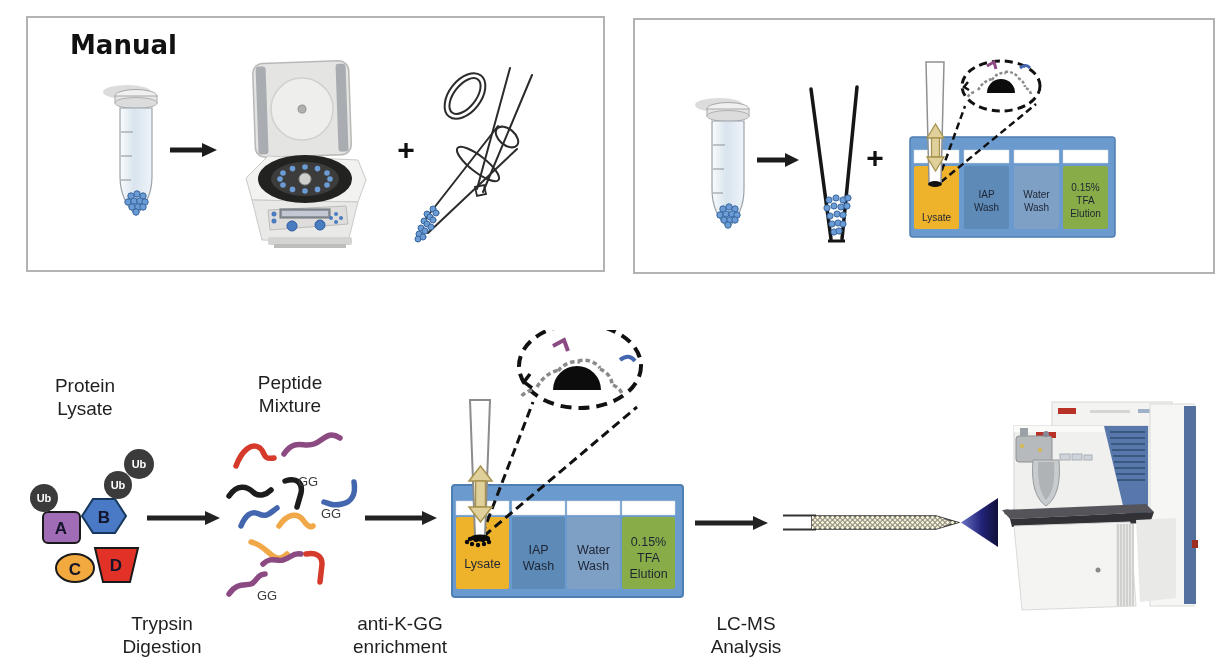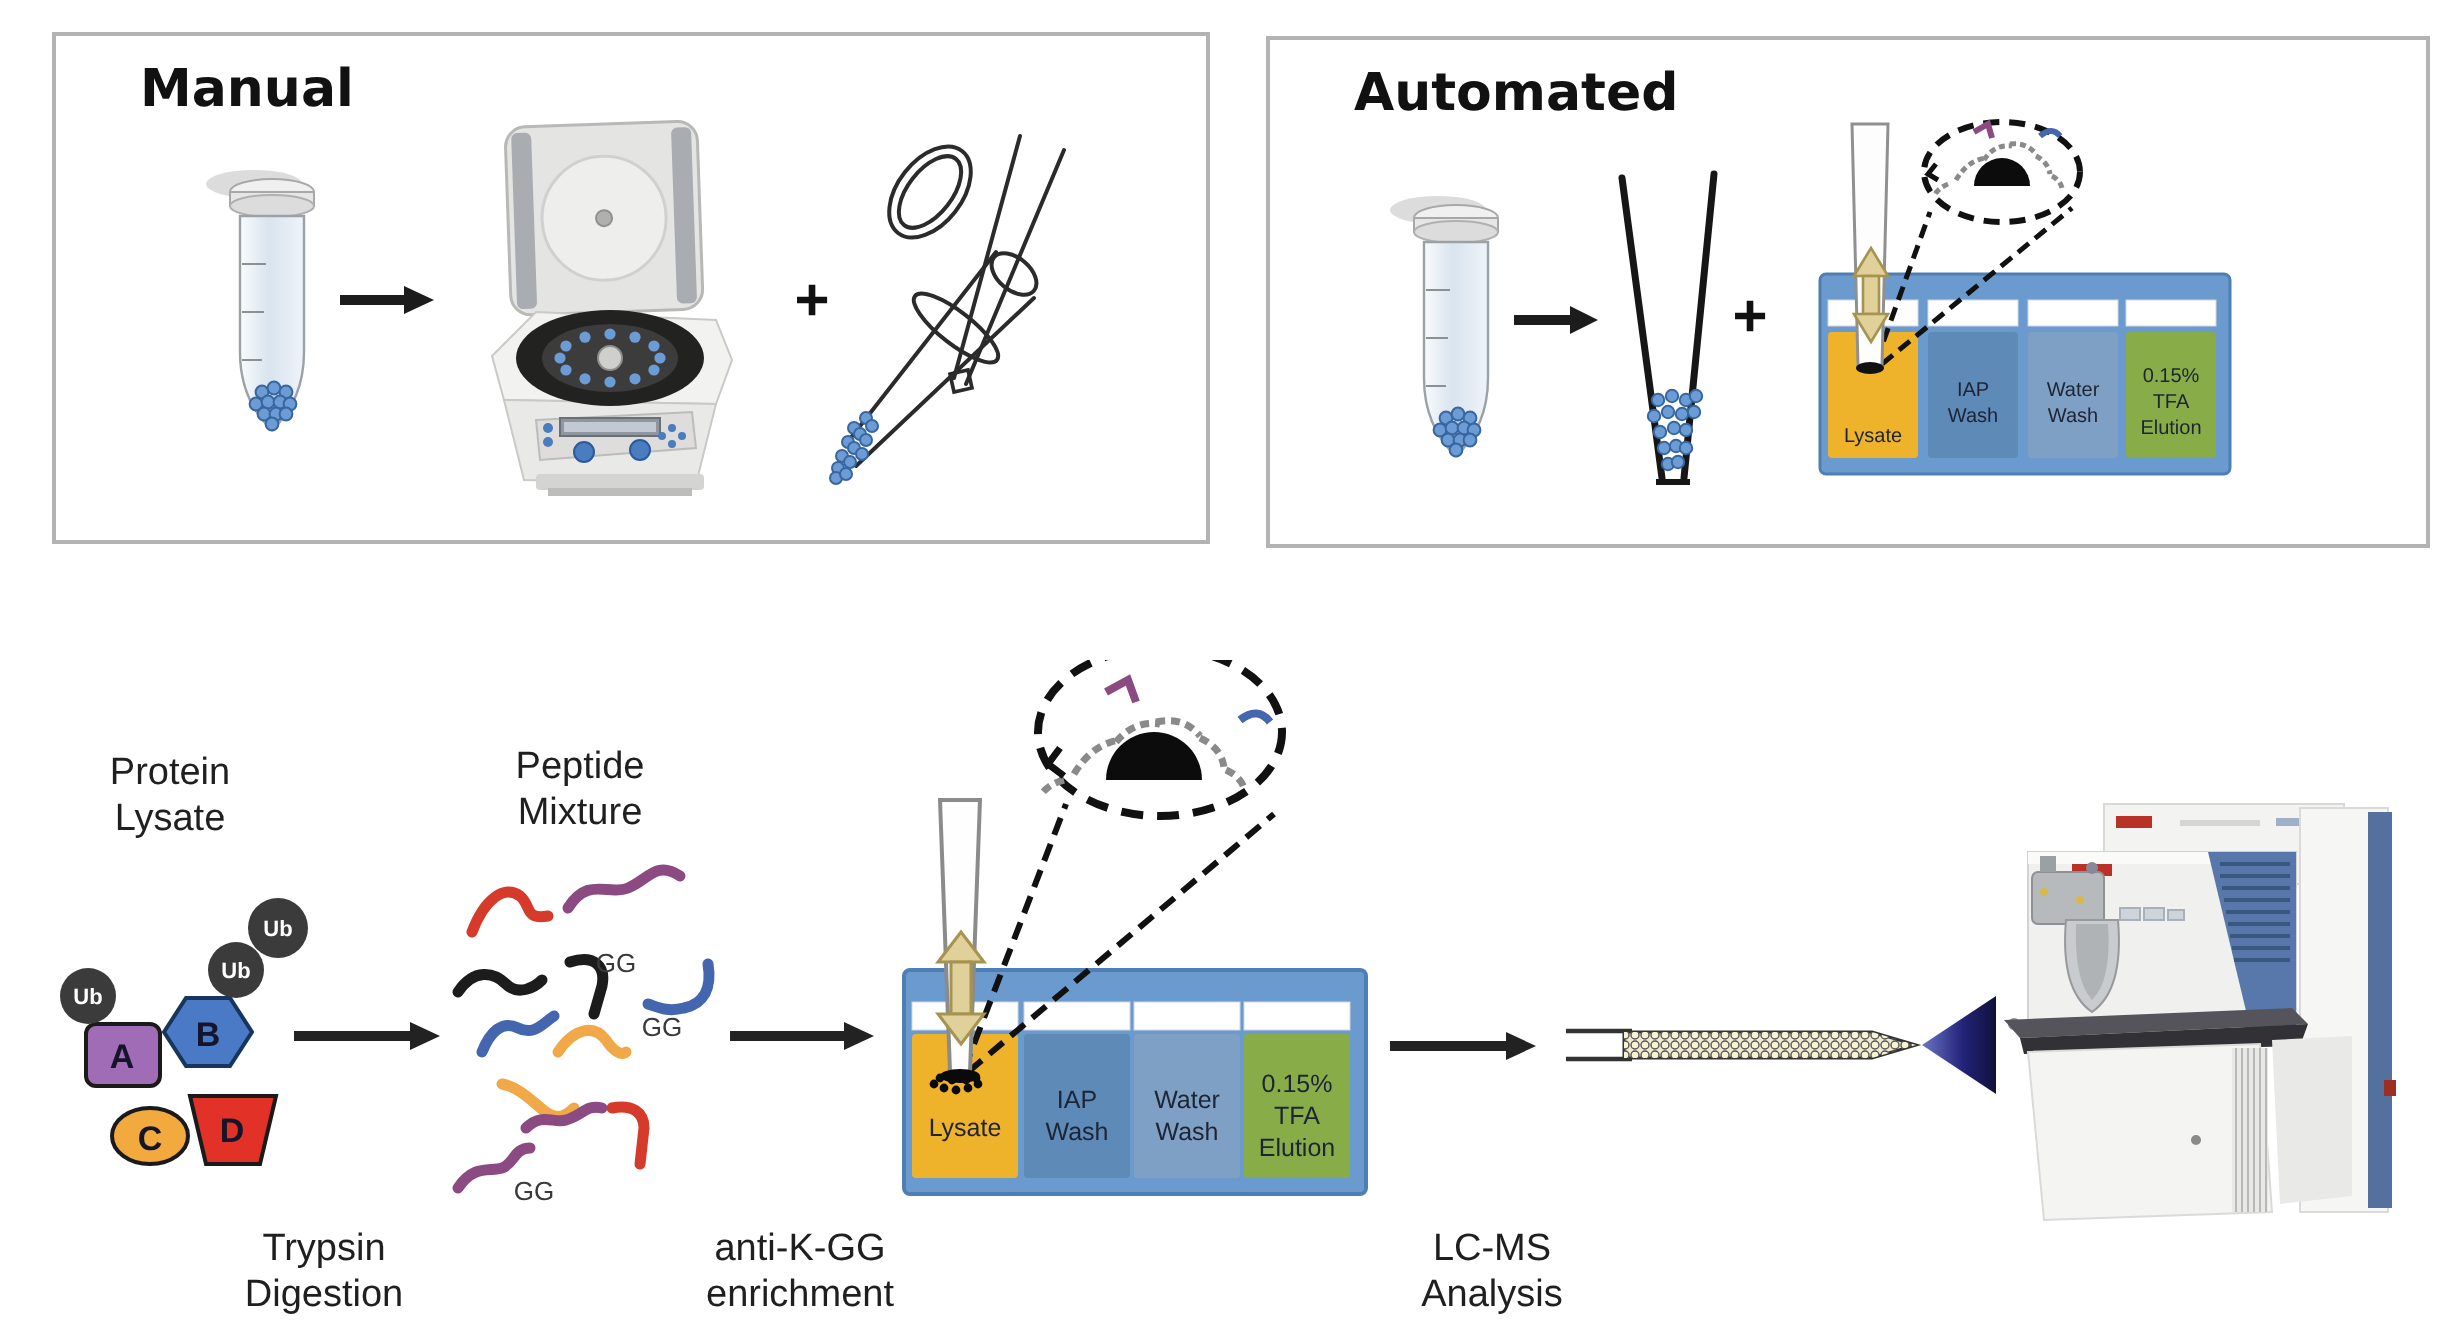--- a/index.html
+++ b/index.html
@@ -130,21 +130,20 @@
           <circle cx="397" cy="213" r="3"></circle>
             <circle cx="403" cy="209" r="3"></circle>
             <circle cx="390" cy="221" r="3"></circle>
             <circle cx="395" cy="219" r="3"></circle>
         </g>
       </g>
     </svg>
   </div>
 
   <div class="panel" style="left:633px;top:18px;width:578px;height:252px;">
-    <div class="panel-title">Automated</div>
     <svg width="578" height="252" viewBox="0 0 578 252">
 
       <g transform="translate(62,77)">
         <ellipse cx="22" cy="8" rx="24" ry="7" fill="#c9c9c9" opacity="0.65"></ellipse>
         <ellipse cx="31" cy="12" rx="21" ry="6.5" fill="#f0f0f0" stroke="#a8a8a8"></ellipse>
         <rect x="10" y="12" width="42" height="7" fill="#e6e6e6" stroke="#a8a8a8"></rect>
         <ellipse cx="31" cy="19" rx="21" ry="5.5" fill="#dcdcdc" stroke="#b0b0b0"></ellipse>
         <path d="M15,24 L15,92 Q15,116 31,131 Q47,116 47,92 L47,24 Z" fill="url(#tubeGrad)" stroke="#9aa2a8" stroke-width="1.2"></path>
         <line x1="16" y1="48" x2="28" y2="48" stroke="#8a9096"></line>
           <line x1="16" y1="72" x2="27" y2="72" stroke="#8a9096"></line>

